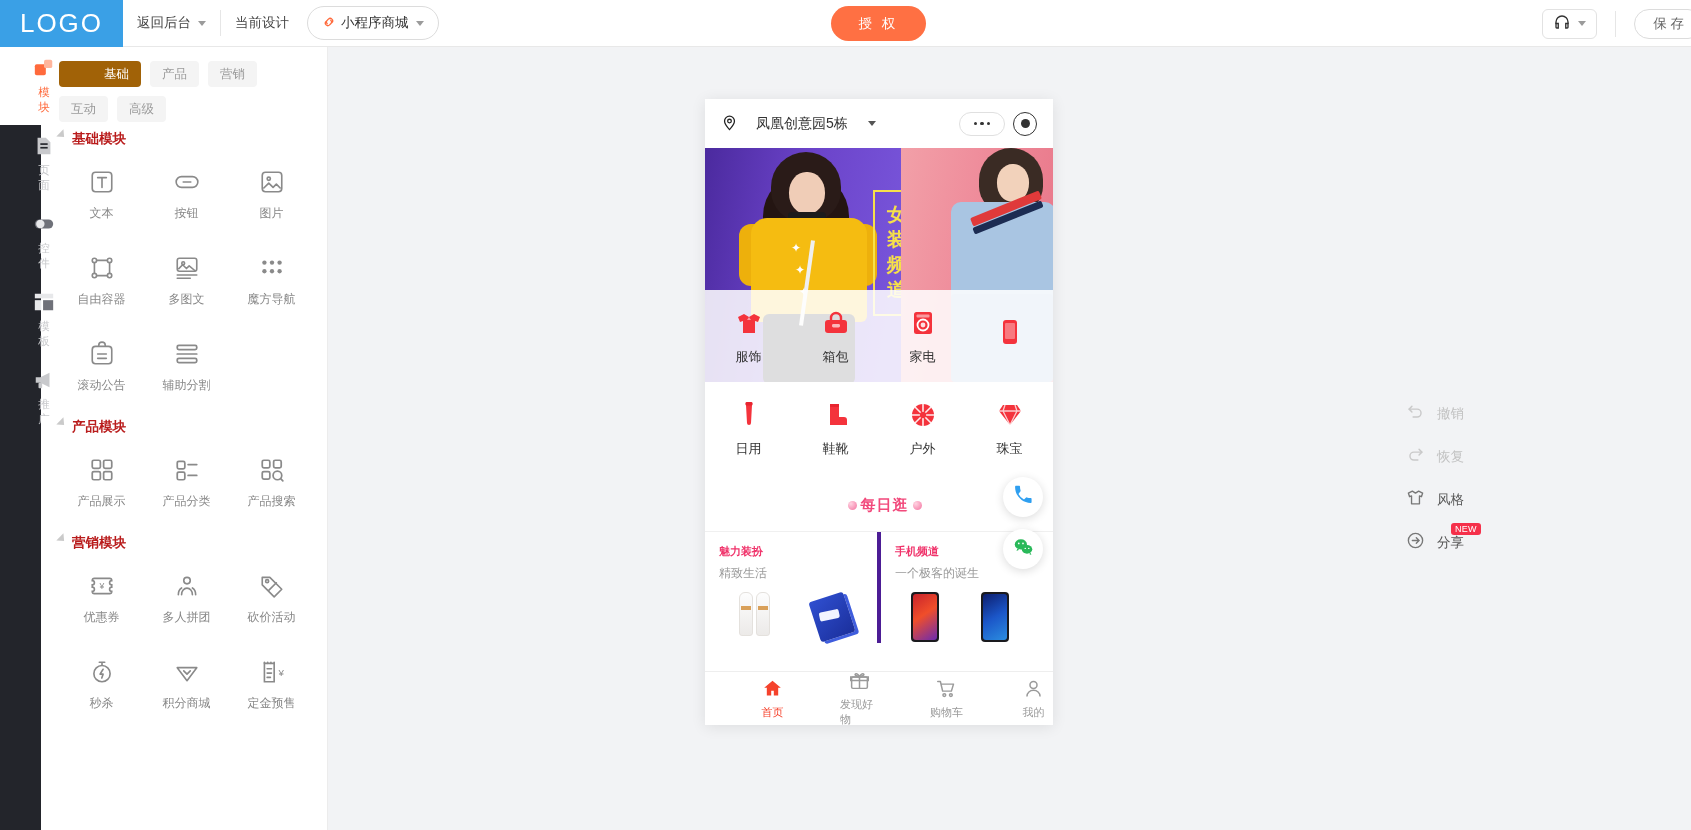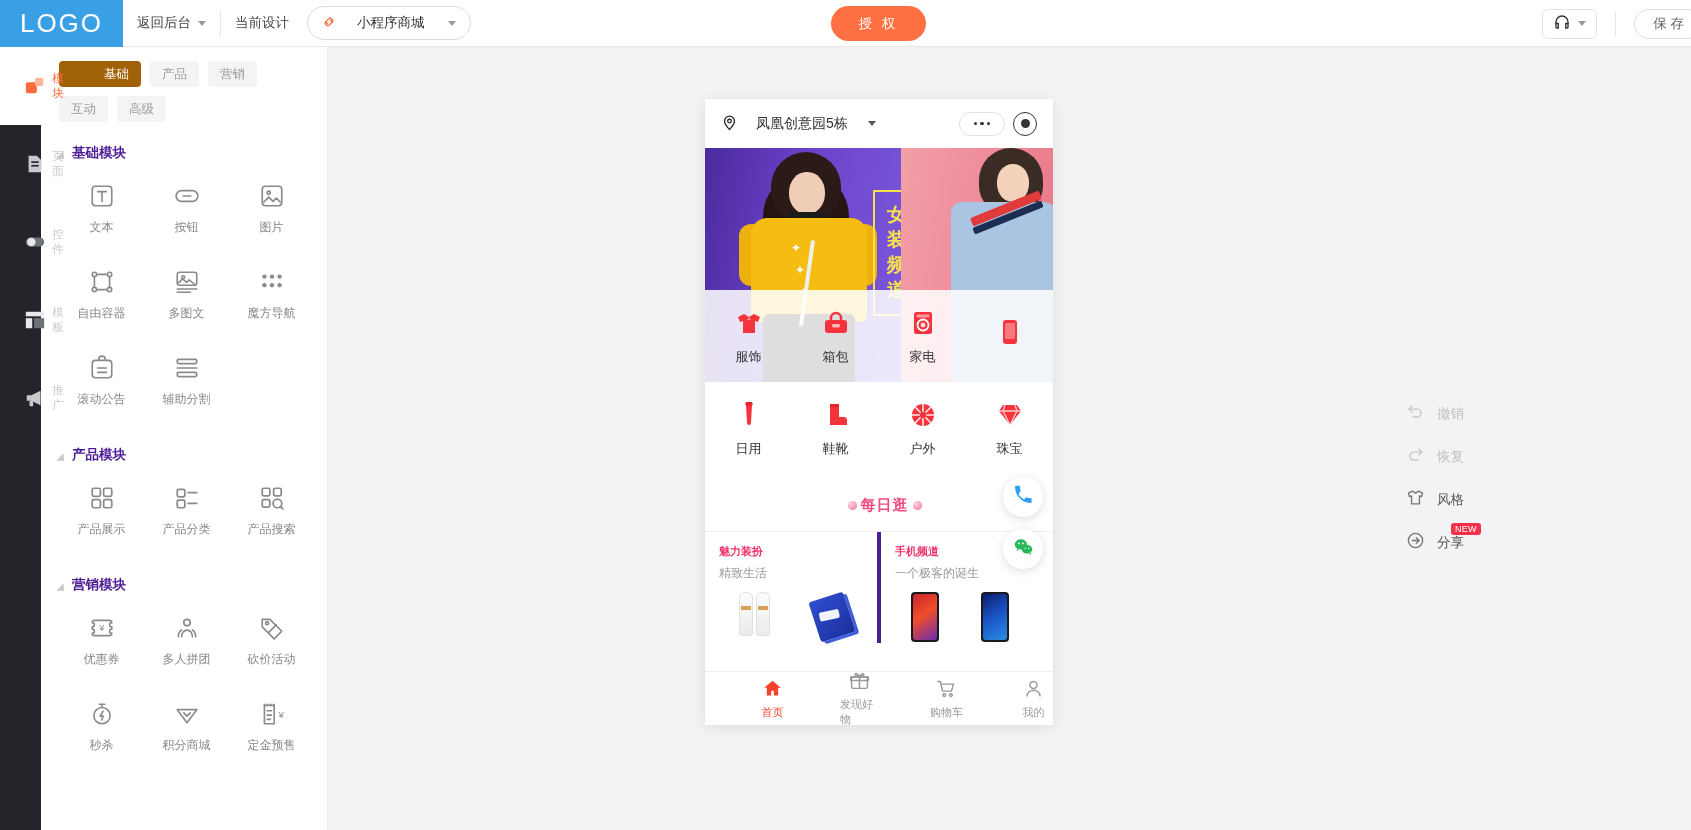--- a/index.html
+++ b/index.html
@@ -27,21 +27,21 @@
     font-size: 13.5px; color: #444; padding: 0 14px; height: 47px;
     cursor: pointer;
   }
   .divider-v { width: 1px; height: 26px; background: #e6e6e6; }
   .caret {
     width: 0; height: 0; border-left: 4px solid transparent;
     border-right: 4px solid transparent; border-top: 5px solid #9b9b9b;
     display: inline-block; margin-left: 2px;
   }
   .design-pill {
-    display: flex; align-items: center; gap: 21px;
+    display: flex; align-items: center; gap: 5px;
     border: 1px solid #dcdcdc; border-radius: 18px;
     height: 34px; padding: 8px 14px; margin-left: 4px;
     font-size: 13.5px; color: #333; cursor: pointer; background: #fff;
   }
   .pill-icon { color: #ff6a3c; font-size: 15px; line-height: 1; }
   .auth-btn {
     position: absolute; left: 831px; top: 6px;
     width: 95px; height: 35px; border-radius: 18px;
     background: #ff7043; color: #fff; font-size: 13.5px;
     display: flex; align-items: center; justify-content: center;
@@ -59,43 +59,43 @@
     font-size: 13.5px; color: #666; cursor: pointer;
     display: flex; align-items: center; margin-right: -12px;
   }
 
   
   .rail {
     position: absolute; left: 0; top: 47px; width: 41px; height: 783px;
     background: #23252b; z-index: 30;
   }
   .rail-item {
-    height: 78px; display: flex; 
+    height: 78px; display: flex; flex-direction: column;
     align-items: center; justify-content: center; gap: 6px;
     font-size: 11.5px; color: #c8c9cc; cursor: pointer; padding-left: 44px;
   }
   .rail-item.active { background: #fff; color: #ff6a3c; }
   .rail-ico { width: 22px; height: 22px; position: relative; }
 
   
   .panel {
     position: absolute; left: 41px; top: 47px; width: 287px; height: 783px;
     background: #fff; border-right: 1px solid #ececec; overflow: hidden; z-index: 20;
   }
   .tabs { padding: 14px 0 0 18px; display: flex; flex-wrap: wrap; gap: 9px; width: 268px; }
   .tab {
     height: 26px; min-width: 48px; padding: 0 12px; border-radius: 4px;
     background: #f4f4f4; color: #9a9a9a; font-size: 12.5px;
     display: flex; align-items: center; justify-content: center; cursor: pointer;
   }
   .tab.active { background: #a16207; color: #fff; padding-left: 45px; }
   .sec-title {
-    display: flex; align-items: flex-end; gap: 7px;
-    font-size: 13.5px; font-weight: bold; color: #4c1d95;
-    margin: 22px 0 4px 18px;
+    display: flex; align-items: flex-start; gap: 7px;
+    font-size: 13.5px; font-weight: bold; color: #b91c1c;
+    margin: 8px 0 4px 18px;
   }
   .tri {
     width: 0; height: 0; border-left: 6px solid #bdbdbd;
     border-top: 5px solid transparent; border-bottom: 5px solid transparent;
     transform: rotate(45deg); opacity: .8;
   }
   .grid { display: grid; grid-template-columns: repeat(3, 85px); margin-left: 18px; }
   .mod {
     height: 86px; display: flex; flex-direction: column;
     align-items: center; justify-content: center; gap: 10px; cursor: pointer;

